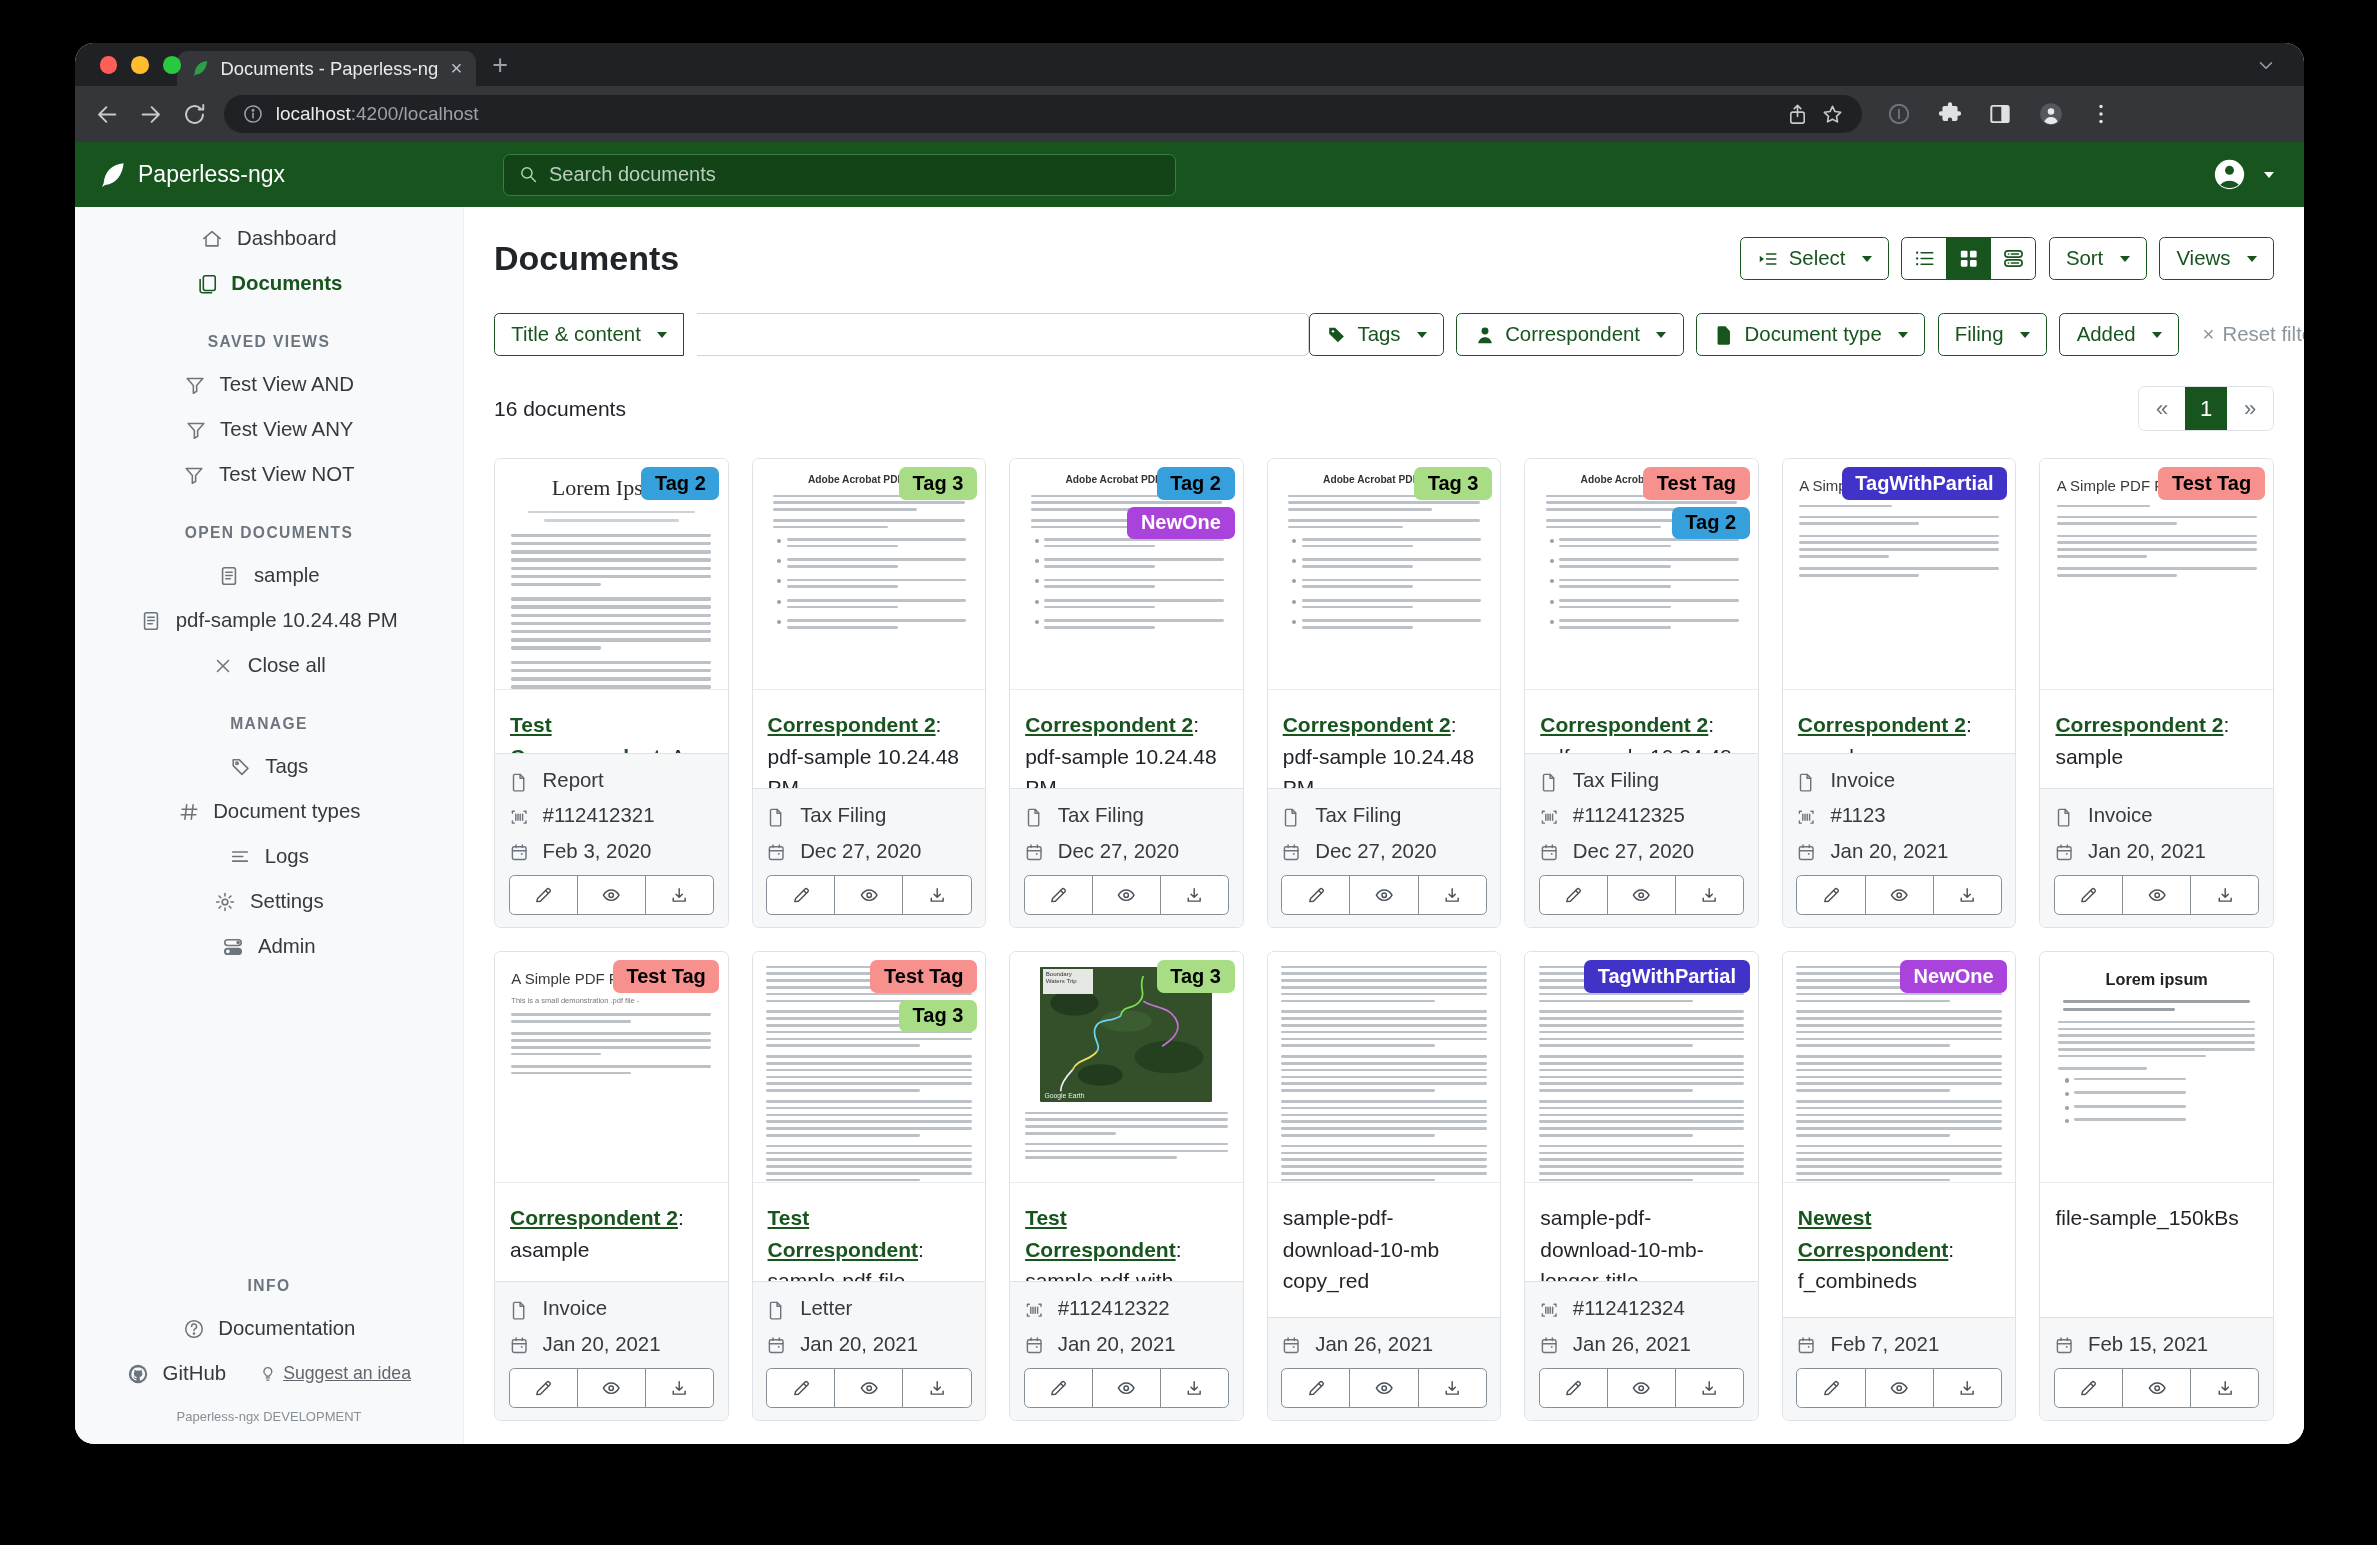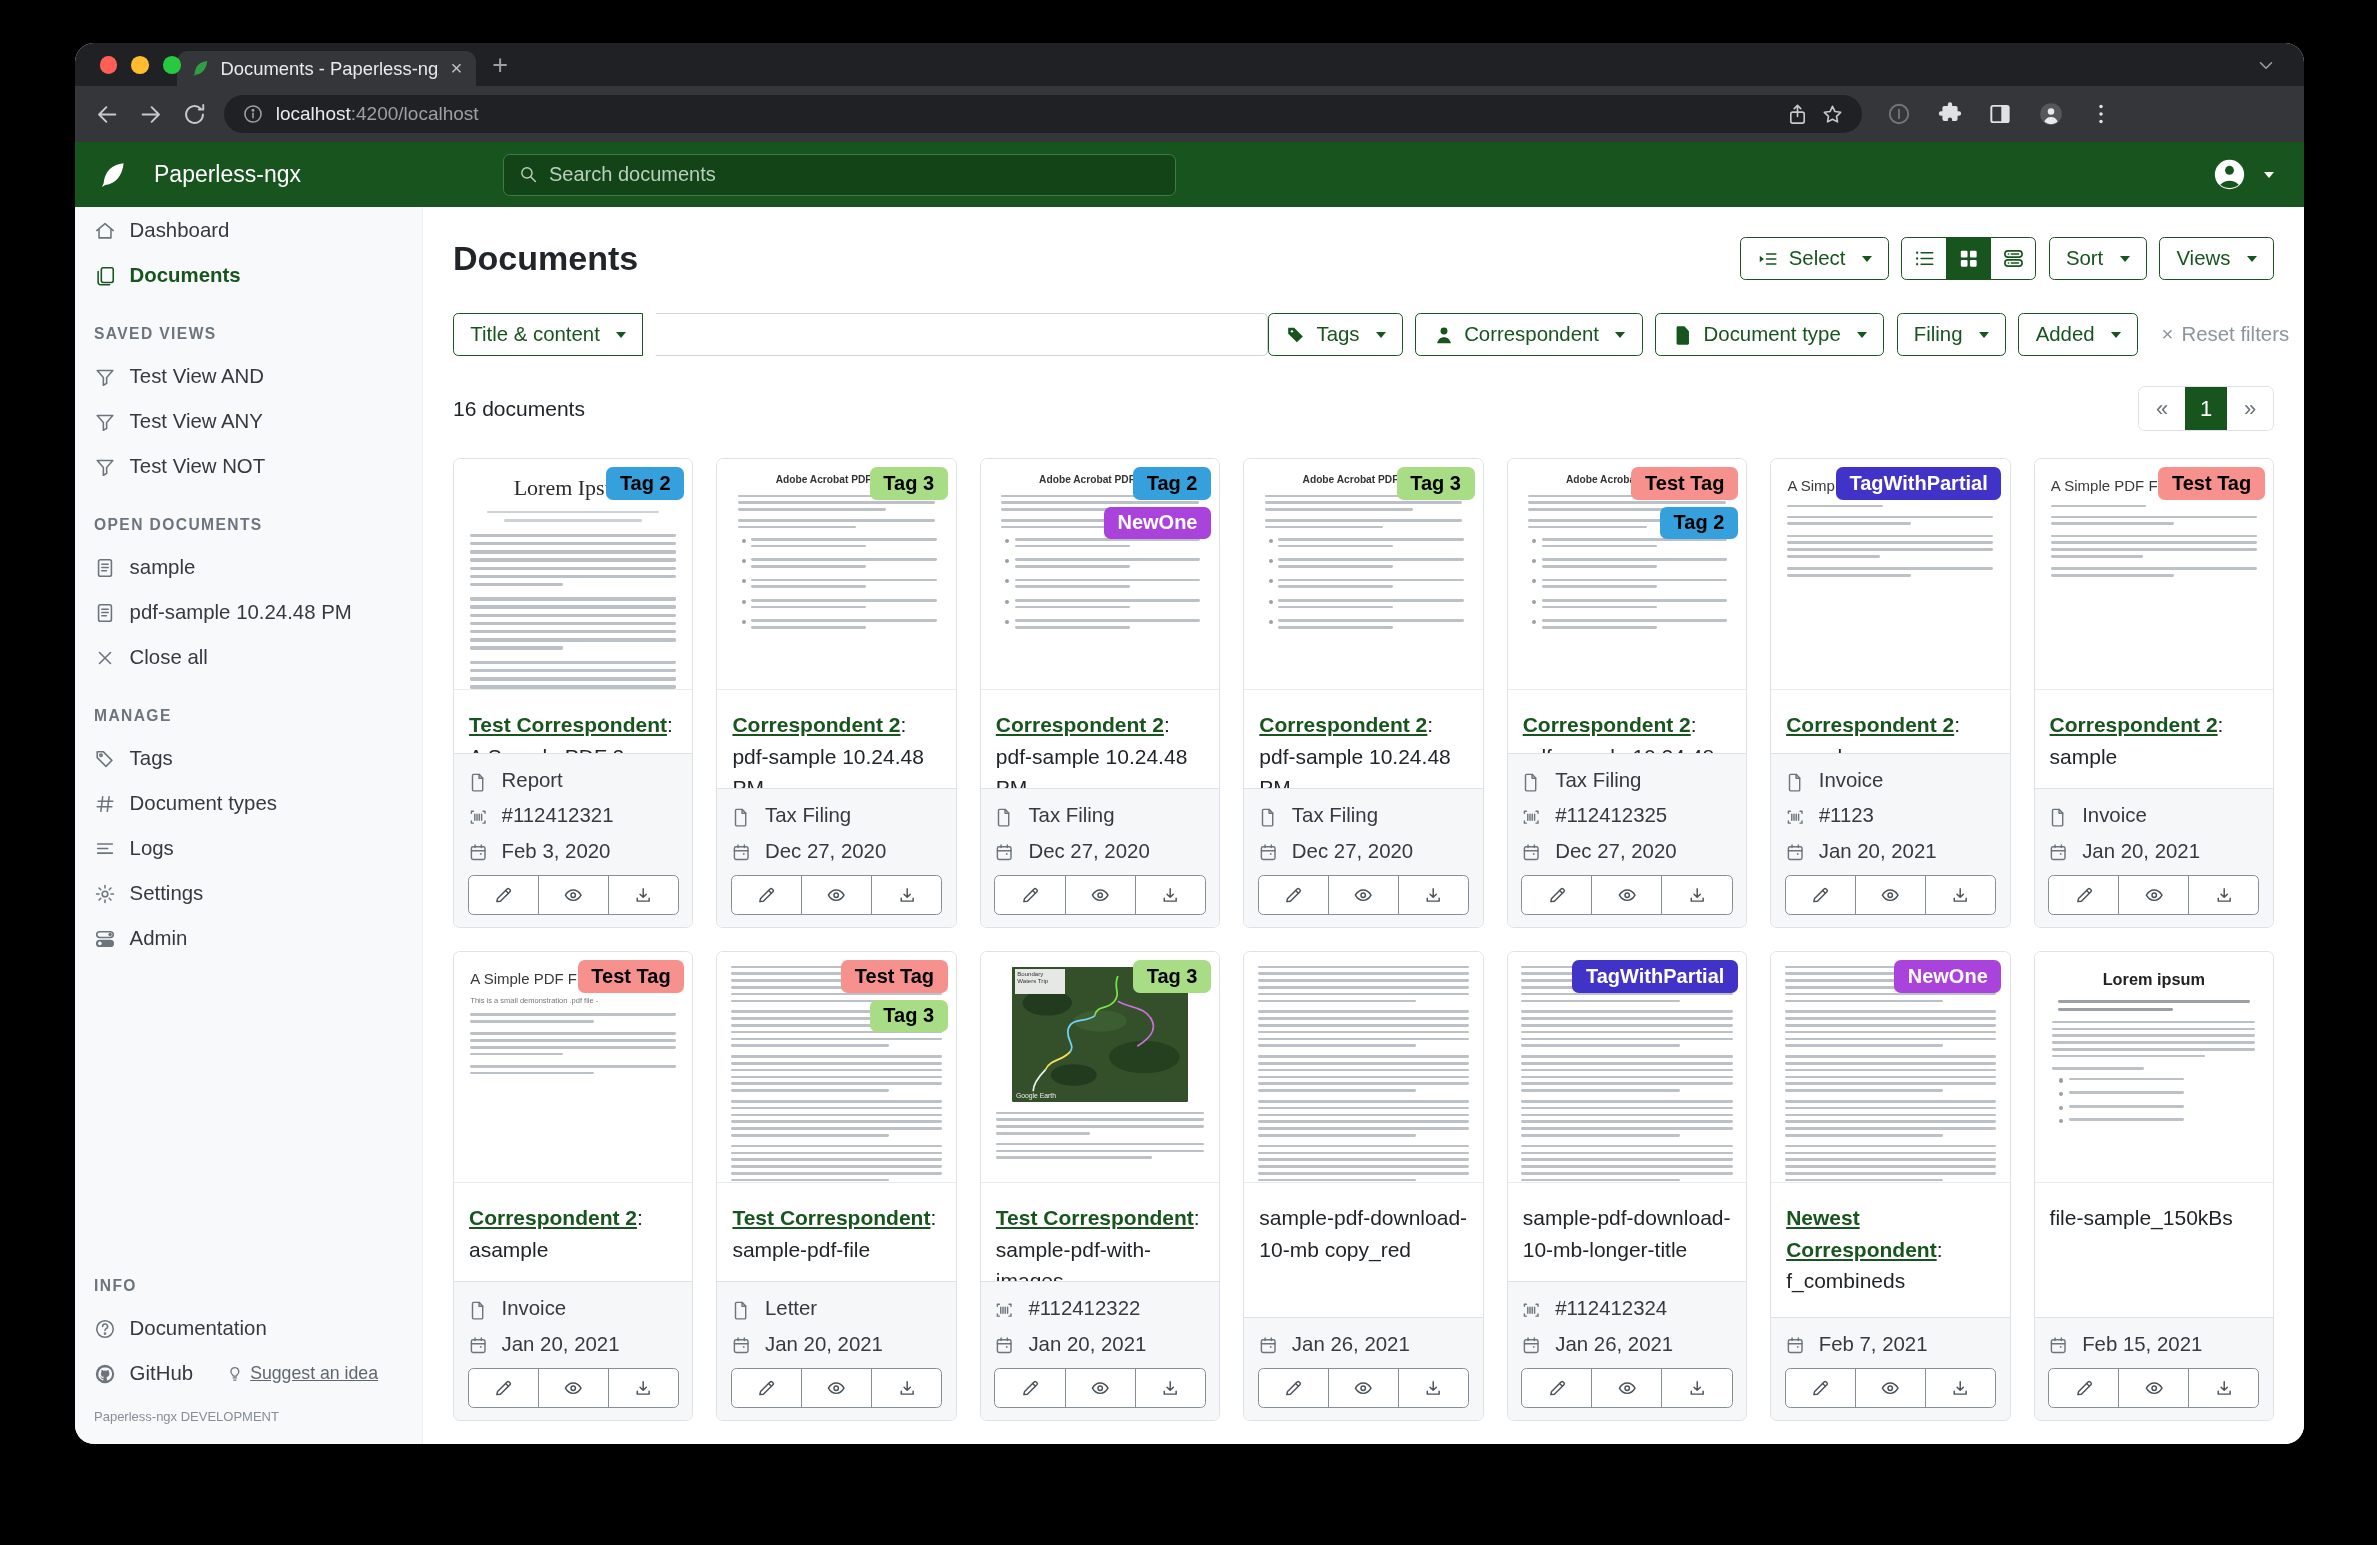--- a/index.html
+++ b/index.html
@@ -22,36 +22,36 @@
   .omni-info { width:22px; height:22px; color:#9aa0a6; }
   .url-text { font-size:19px; flex:1; white-space:nowrap; }
   .url-host { color:#e8eaed; }
   .url-rest { color:#9aa0a6; }
   .omni-ico { width:23px; height:23px; color:#c7cacd; }
   .chrome-ico { width:26px; height:26px; color:#dfe1e5; margin-left:17.7px; flex:0 0 auto; }
   .dim { color:#72767b; }
 
   
   .appbar { height:65px; background:var(--accent); display:flex; align-items:center; flex:0 0 auto; }
-  .brand { width:372px; display:flex; align-items:center; gap:26px; padding-left:23px; flex:0 0 auto; }
+  .brand { width:372px; display:flex; align-items:center; gap:10px; padding-left:23px; flex:0 0 auto; }
   .brand-leaf { width:30px; height:30px; }
   .brand-name { color:#fff; font-size:23px; }
   .search-wrap { margin-left:56px; width:673px; height:42px; border:1.4px solid #3f7a49; background:rgba(0,0,0,.18); border-radius:6.8px; display:flex; align-items:center; padding:0 13.6px; gap:11px; }
   .search-ico { width:20.4px; height:20.4px; color:#b9cebd; flex:0 0 auto; }
   .search-input { background:transparent; border:none; outline:none; color:#e7efe8; font-size:20px; flex:1; font-family:"Liberation Sans",sans-serif; }
   .search-input::placeholder { color:#b9cebd; opacity:1; }
   .appbar-right { margin-left:auto; display:flex; align-items:center; gap:9.5px; padding-right:30px; }
   .user-ico { width:37px; height:37px; color:#fff; }
   .caret { display:inline-block; width:0; height:0; border-left:6.1px solid transparent; border-right:6.1px solid transparent; border-top:7.5px solid currentColor; margin-left:6.8px; flex:0 0 auto; }
   .caret.sm { border-left-width:5.4px; border-right-width:5.4px; border-top-width:6.1px; }
   .caret.white { color:#fff; }
 
   
   .content { flex:1; display:flex; min-height:0; }
-  .sidebar { width:348px; flex:0 0 auto; background:#f8f9fa; border-right:0.7px solid #eceff1; display:flex; flex-direction:column; padding-top:1px; overflow:hidden; }
+  .sidebar { width:389px; flex:0 0 auto; background:#f8f9fa; border-right:0.7px solid #eceff1; display:flex; flex-direction:column; padding-top:9px; overflow:hidden;align-items:center; }
   .sb-item { display:flex; align-items:center; gap:13.6px; padding:0 19px; height:45px; font-size:20.4px; color:#343a40; flex:0 0 auto; }
   .sb-item .sb-ico { width:22px; height:22px; color:#6c757d; flex:0 0 auto; }
   .sb-item.active { color:var(--accent); font-weight:700; }
   .sb-item.active .sb-ico { color:var(--accent); }
   .sb-heading { font-size:15.6px; letter-spacing:1.4px; color:#6c757d; padding:0 19px; margin:27px 0 11px; font-weight:600; flex:0 0 auto; }
   .sb-spacer { flex:1; }
   .sb-extra { display:flex; align-items:center; gap:6.8px; margin-left:19px; color:#5f666d; font-size:17.7px; text-decoration:underline; }
   .sb-extra .sb-ico2 { width:17.7px; height:17.7px; color:#6c757d; }
   .sb-footer { font-size:13px; color:#868e96; padding:12.2px 19px 20.4px; flex:0 0 auto; }
 

